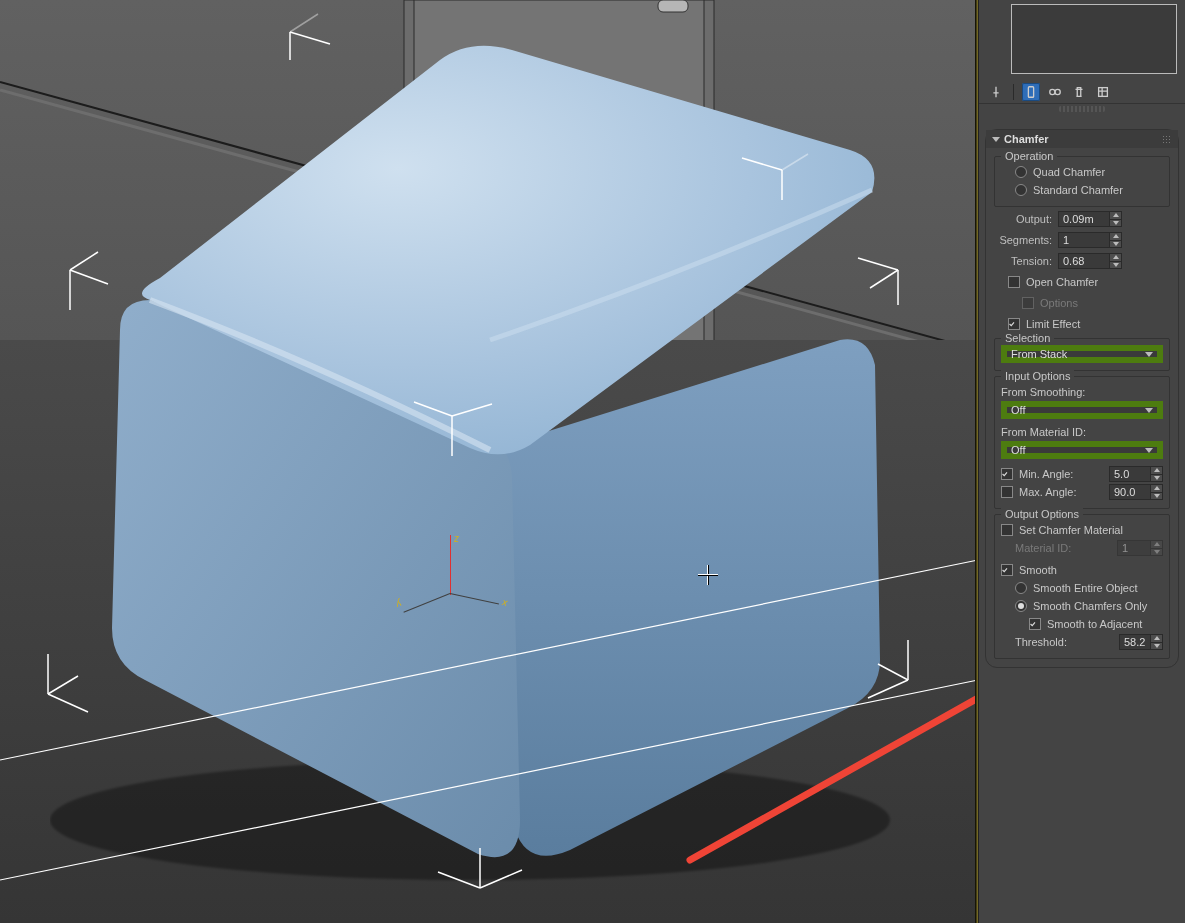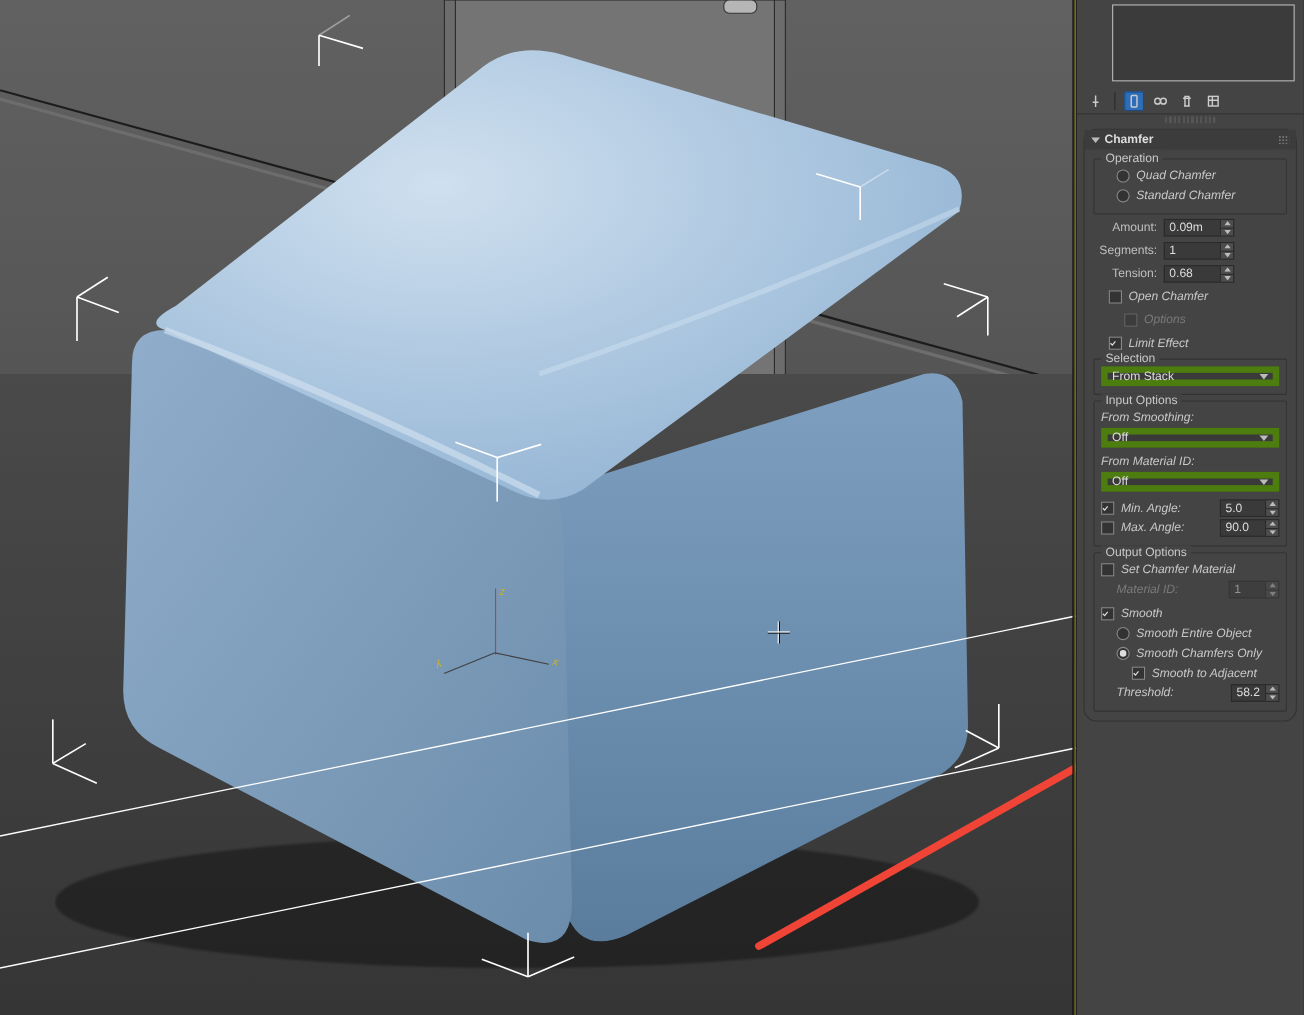--- a/index.html
+++ b/index.html
@@ -52,21 +52,21 @@
   }
   .toolbar .ico {
     width:18px; height:18px; display:flex; align-items:center; justify-content:center;
     border-radius:2px; cursor:pointer;
   }
   .toolbar .sep { width:1px; height:16px; background:#2a2a2a; margin:0 2px;}
   .toolbar .ico.active { background:#2e6db8; box-shadow:inset 0 0 0 1px #1a4a80;}
   .toolbar svg { width:14px; height:14px; stroke:#ccc; fill:none; stroke-width:1.5;}
   .drag-grip { height:6px; margin:2px 80px; background:repeating-linear-gradient(90deg,#555 0 2px,#444 2px 4px); border-radius:2px;}
   .rollout {
-    margin:3px 6px 0 6px; border:1px solid #333; border-radius:12px;
+    margin:15px 6px 0 6px; border:1px solid #333; border-radius:12px;
     background:#444;
   }
   .rollout-head {
     height:18px; display:flex; align-items:center; gap:4px; padding:0 6px;
     background:#3c3c3c; cursor:pointer; font-weight:bold; color:#ddd;
   }
   .rollout-head .chev { width:0;height:0;border-left:4px solid transparent;border-right:4px solid transparent;border-top:5px solid #bbb;}
   .rollout-body { padding:6px 8px 8px 8px; display:flex; flex-direction:column; gap:3px;}
   .group {
     border:1px solid #333; border-radius:2px; padding:6px 6px 7px 6px; margin-top:2px;
@@ -76,21 +76,21 @@
   .row { display:flex; align-items:center; gap:6px; min-height:18px;}
   .row label.k { width:58px; text-align:right; color:#bfbfbf;}
   .radio, .check { width:12px; height:12px; border:1px solid #888; background:#333; flex:0 0 auto; display:inline-flex; align-items:center; justify-content:center;}
   .radio { border-radius:50%; }
   .radio.on::after{content:"";width:6px;height:6px;border-radius:50%;background:#ddd;}
   .check.on::after{content:"";width:8px;height:8px;background:transparent; box-shadow: inset 0 0 0 8px transparent; }
   .check.on svg{width:10px;height:10px;stroke:#ddd;stroke-width:2;fill:none;}
   .check svg{display:none;}
   .check.on svg{display:block;}
   .check.disabled, .radio.disabled { opacity:.45; }
-  .lbl { color:#c8c8c8;font-style:italic; }
+  .lbl { color:#c8c8c8; }
   .lbl.disabled { color:#7a7a7a; }
   .spinner {
     display:flex; width:64px; height:16px; background:#3a3a3a; border:1px solid #2a2a2a;
   }
   .spinner input {
     flex:1; min-width:0; background:transparent; border:none; color:#ddd; font-size:11px;
     padding:0 4px; outline:none;
   }
   .spinner .btns { width:12px; display:flex; flex-direction:column;}
   .spinner .btns div{flex:1;border-left:1px solid #2a2a2a;display:flex;align-items:center;justify-content:center;cursor:pointer;background:#4d4d4d;}
@@ -276,21 +276,21 @@
           <span class="radio"></span>
           <span class="lbl">Quad Chamfer</span>
         </div>
         <div class="row indent1">
           <span class="radio"></span>
           <span class="lbl">Standard Chamfer</span>
         </div>
       </div>
 
       <div class="row">
-          <label class="k">Amount:</label>
+          <label class="k">Output:</label>
         <div class="spinner">
           <input value="0.09m" style="">
           <div class="btns">
               <div>
                 <svg viewBox="0 0 6 4">
                   <polygon points="3,0 6,4 0,4"></polygon>
                 </svg>
               </div>
               <div>
                 <svg viewBox="0 0 6 4">

